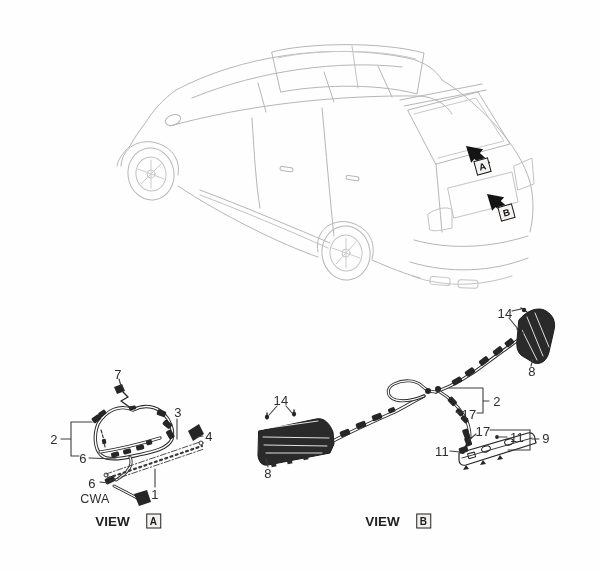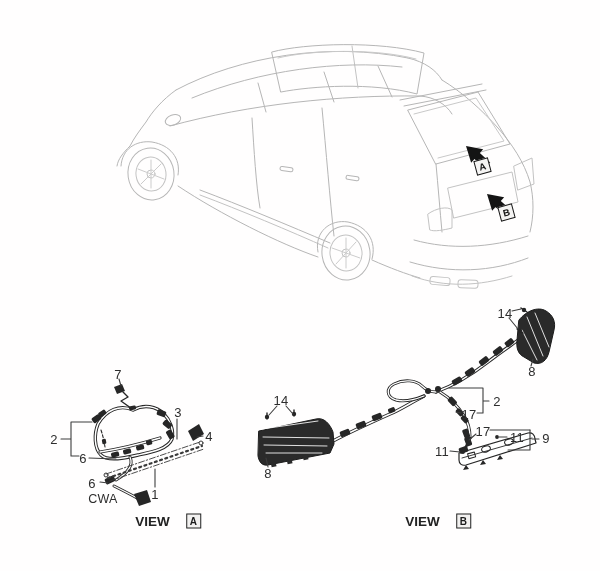--- a/index.html
+++ b/index.html
@@ -10,21 +10,21 @@
   #art{position:absolute;left:0;top:0;}
   .callout{
     position:absolute;transform:translate(-50%,-50%);
     font-size:13px;font-weight:normal;color:#2d2d2d;white-space:nowrap;
     letter-spacing:.2px;
   }
   .note{font-size:12.5px;}
   .viewtitle{
     position:absolute;transform:translate(-50%,-50%);
     display:flex;align-items:flex-end;gap:16px;
-    font-size:13.5px;font-weight:bold;color:#222;margin-left:40px;
+    font-size:13.5px;font-weight:bold;color:#222;
   }
   .letterbox{
     display:inline-flex;align-items:center;justify-content:center;
     width:13px;height:13px;border:1.6px solid #222;background:#f2f1f0;
     font-size:10px;font-weight:bold;color:#1c1c1c;line-height:1;
   }
   .carbox{
     position:absolute;width:13px;height:13px;border:1.6px solid #161616;
     background:#f5f4f3;display:flex;align-items:center;justify-content:center;
     font-size:9.5px;font-weight:bold;color:#111;
@@ -256,21 +256,21 @@
   <div class="carbox" style="left:475px;top:159px;transform:rotate(-15deg);">A</div>
   <div class="carbox" style="left:499px;top:205px;transform:rotate(-15deg);">B</div>
 
   <div class="callout" style="left:118px;top:374px;">7</div>
   <div class="callout" style="left:54px;top:439px;">2</div>
   <div class="callout" style="left:83px;top:458px;">6</div>
   <div class="callout" style="left:178px;top:412px;">3</div>
   <div class="callout" style="left:209px;top:436px;">4</div>
   <div class="callout" style="left:92px;top:483px;">6</div>
   <div class="callout" style="left:155px;top:494px;">1</div>
-  <div class="callout note" style="left:103px;top:499px;">CWA</div>
+  <div class="callout note" style="left:95px;top:499px;">CWA</div>
 
   <div class="callout" style="left:281px;top:400px;">14</div>
   <div class="callout" style="left:268px;top:473px;">8</div>
   <div class="callout" style="left:505px;top:313px;">14</div>
   <div class="callout" style="left:532px;top:371px;">8</div>
   <div class="callout" style="left:497px;top:401px;">2</div>
   <div class="callout" style="left:469px;top:414px;">17</div>
   <div class="callout" style="left:483px;top:431px;">17</div>
   <div class="callout" style="left:517px;top:437px;">11</div>
   <div class="callout" style="left:546px;top:438px;">9</div>

